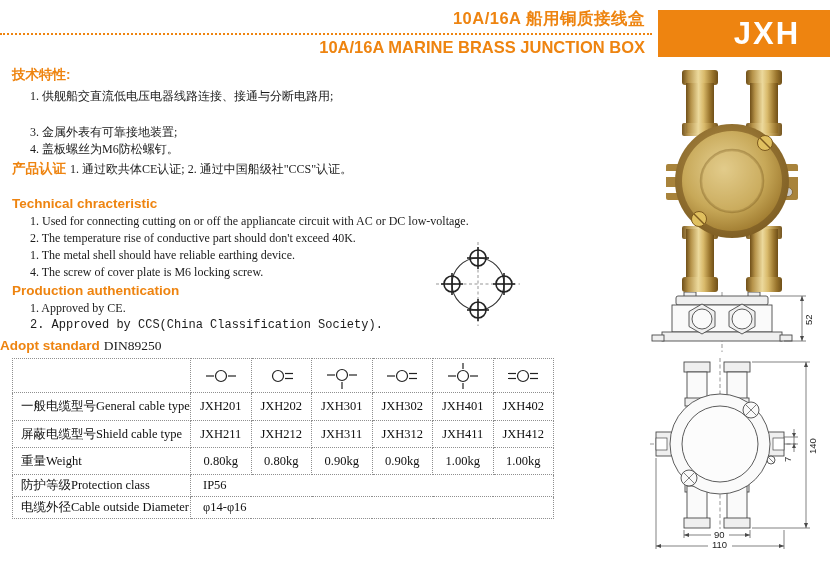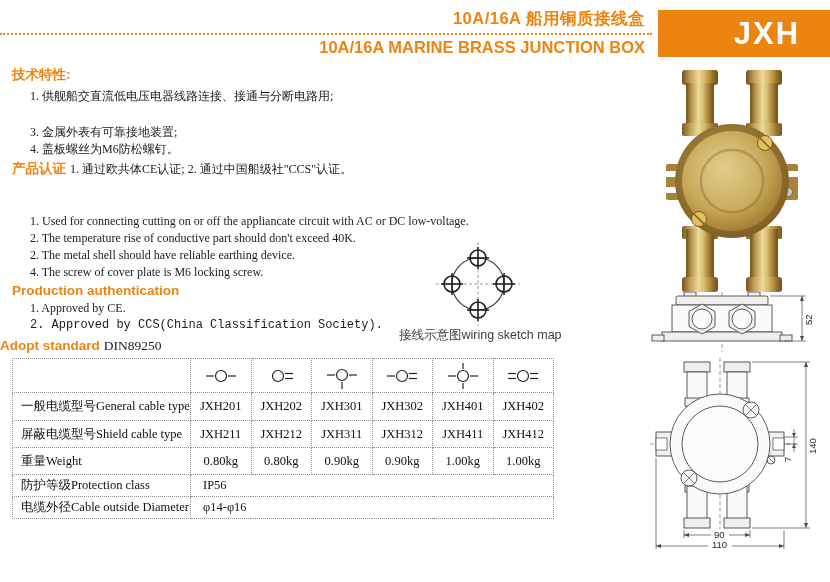--- a/index.html
+++ b/index.html
@@ -56,23 +56,24 @@
   <div class="abs sec-h" style="left:12px; top:66px;">技术特性:</div>
   <div class="abs body-txt indent" style="top:88px;">1. 供舰船交直流低电压电器线路连接、接通与分断电路用;</div>
   <div class="abs body-txt indent" style="top:124px;">3. 金属外表有可靠接地装置;</div>
   <div class="abs body-txt indent" style="top:141px;">4. 盖板螺丝为M6防松螺钉。</div>
 
   <div class="abs" style="left:12px; top:159px;">
     <span class="sec-h">产品认证</span>
     <span class="body-txt">1. 通过欧共体CE认证; 2. 通过中国船级社"CCS"认证。</span>
   </div>
 
+  <div class="abs sec-h" style="left:12px; top:196px;">Technical chracteristic</div>
   <div class="abs body-txt indent" style="top:214px;">1. Used for connecting cutting on or off the appliancate circuit with AC or DC low-voltage.</div>
   <div class="abs body-txt indent" style="top:231px;">2. The temperature rise of conductive part should don't exceed 40K.</div>
-  <div class="abs body-txt indent" style="top:248px;">2. The metal shell should have reliable earthing device.</div>
+  <div class="abs body-txt indent" style="top:248px;">1. The metal shell should have reliable earthing device.</div>
   <div class="abs body-txt indent" style="top:265px;">4. The screw of cover plate is M6 locking screw.</div>
 
   <div class="abs sec-h" style="left:12px; top:283px;">Production authentication</div>
   <div class="abs body-txt indent" style="top:301px;">1. Approved by CE.</div>
   <div class="abs body-txt indent" style="top:318px;font-family:Liberation Mono, monospace;">2. Approved by CCS(China Classification Society).</div>
 
   <div class="abs" style="left:0; top:336px;">
     <span class="sec-h">Adopt standard</span>
     <span class="body-txt" style="font-size:13.5px;">DIN89250</span>
   </div>
@@ -89,21 +90,20 @@
         <line x1="60" y1="59" x2="60" y2="81"></line>
         <line x1="49" y1="70" x2="71" y2="70"></line>
       <circle cx="34" cy="44" r="8"></circle>
         <line x1="34" y1="33" x2="34" y2="55"></line>
         <line x1="23" y1="44" x2="45" y2="44"></line>
       <circle cx="86" cy="44" r="8"></circle>
         <line x1="86" y1="33" x2="86" y2="55"></line>
         <line x1="75" y1="44" x2="97" y2="44"></line>
     </g>
   </svg>
-  <div class="wiring-cap">接线示意图wiring sketch map</div>
 
   <table class="spec">
     <colgroup>
       <col style="width:178px">
         <col style="width:60.5px">
         <col style="width:60.5px">
         <col style="width:60.5px">
       <col style="width:60.5px">
         <col style="width:60.5px">
         <col style="width:60.5px">

